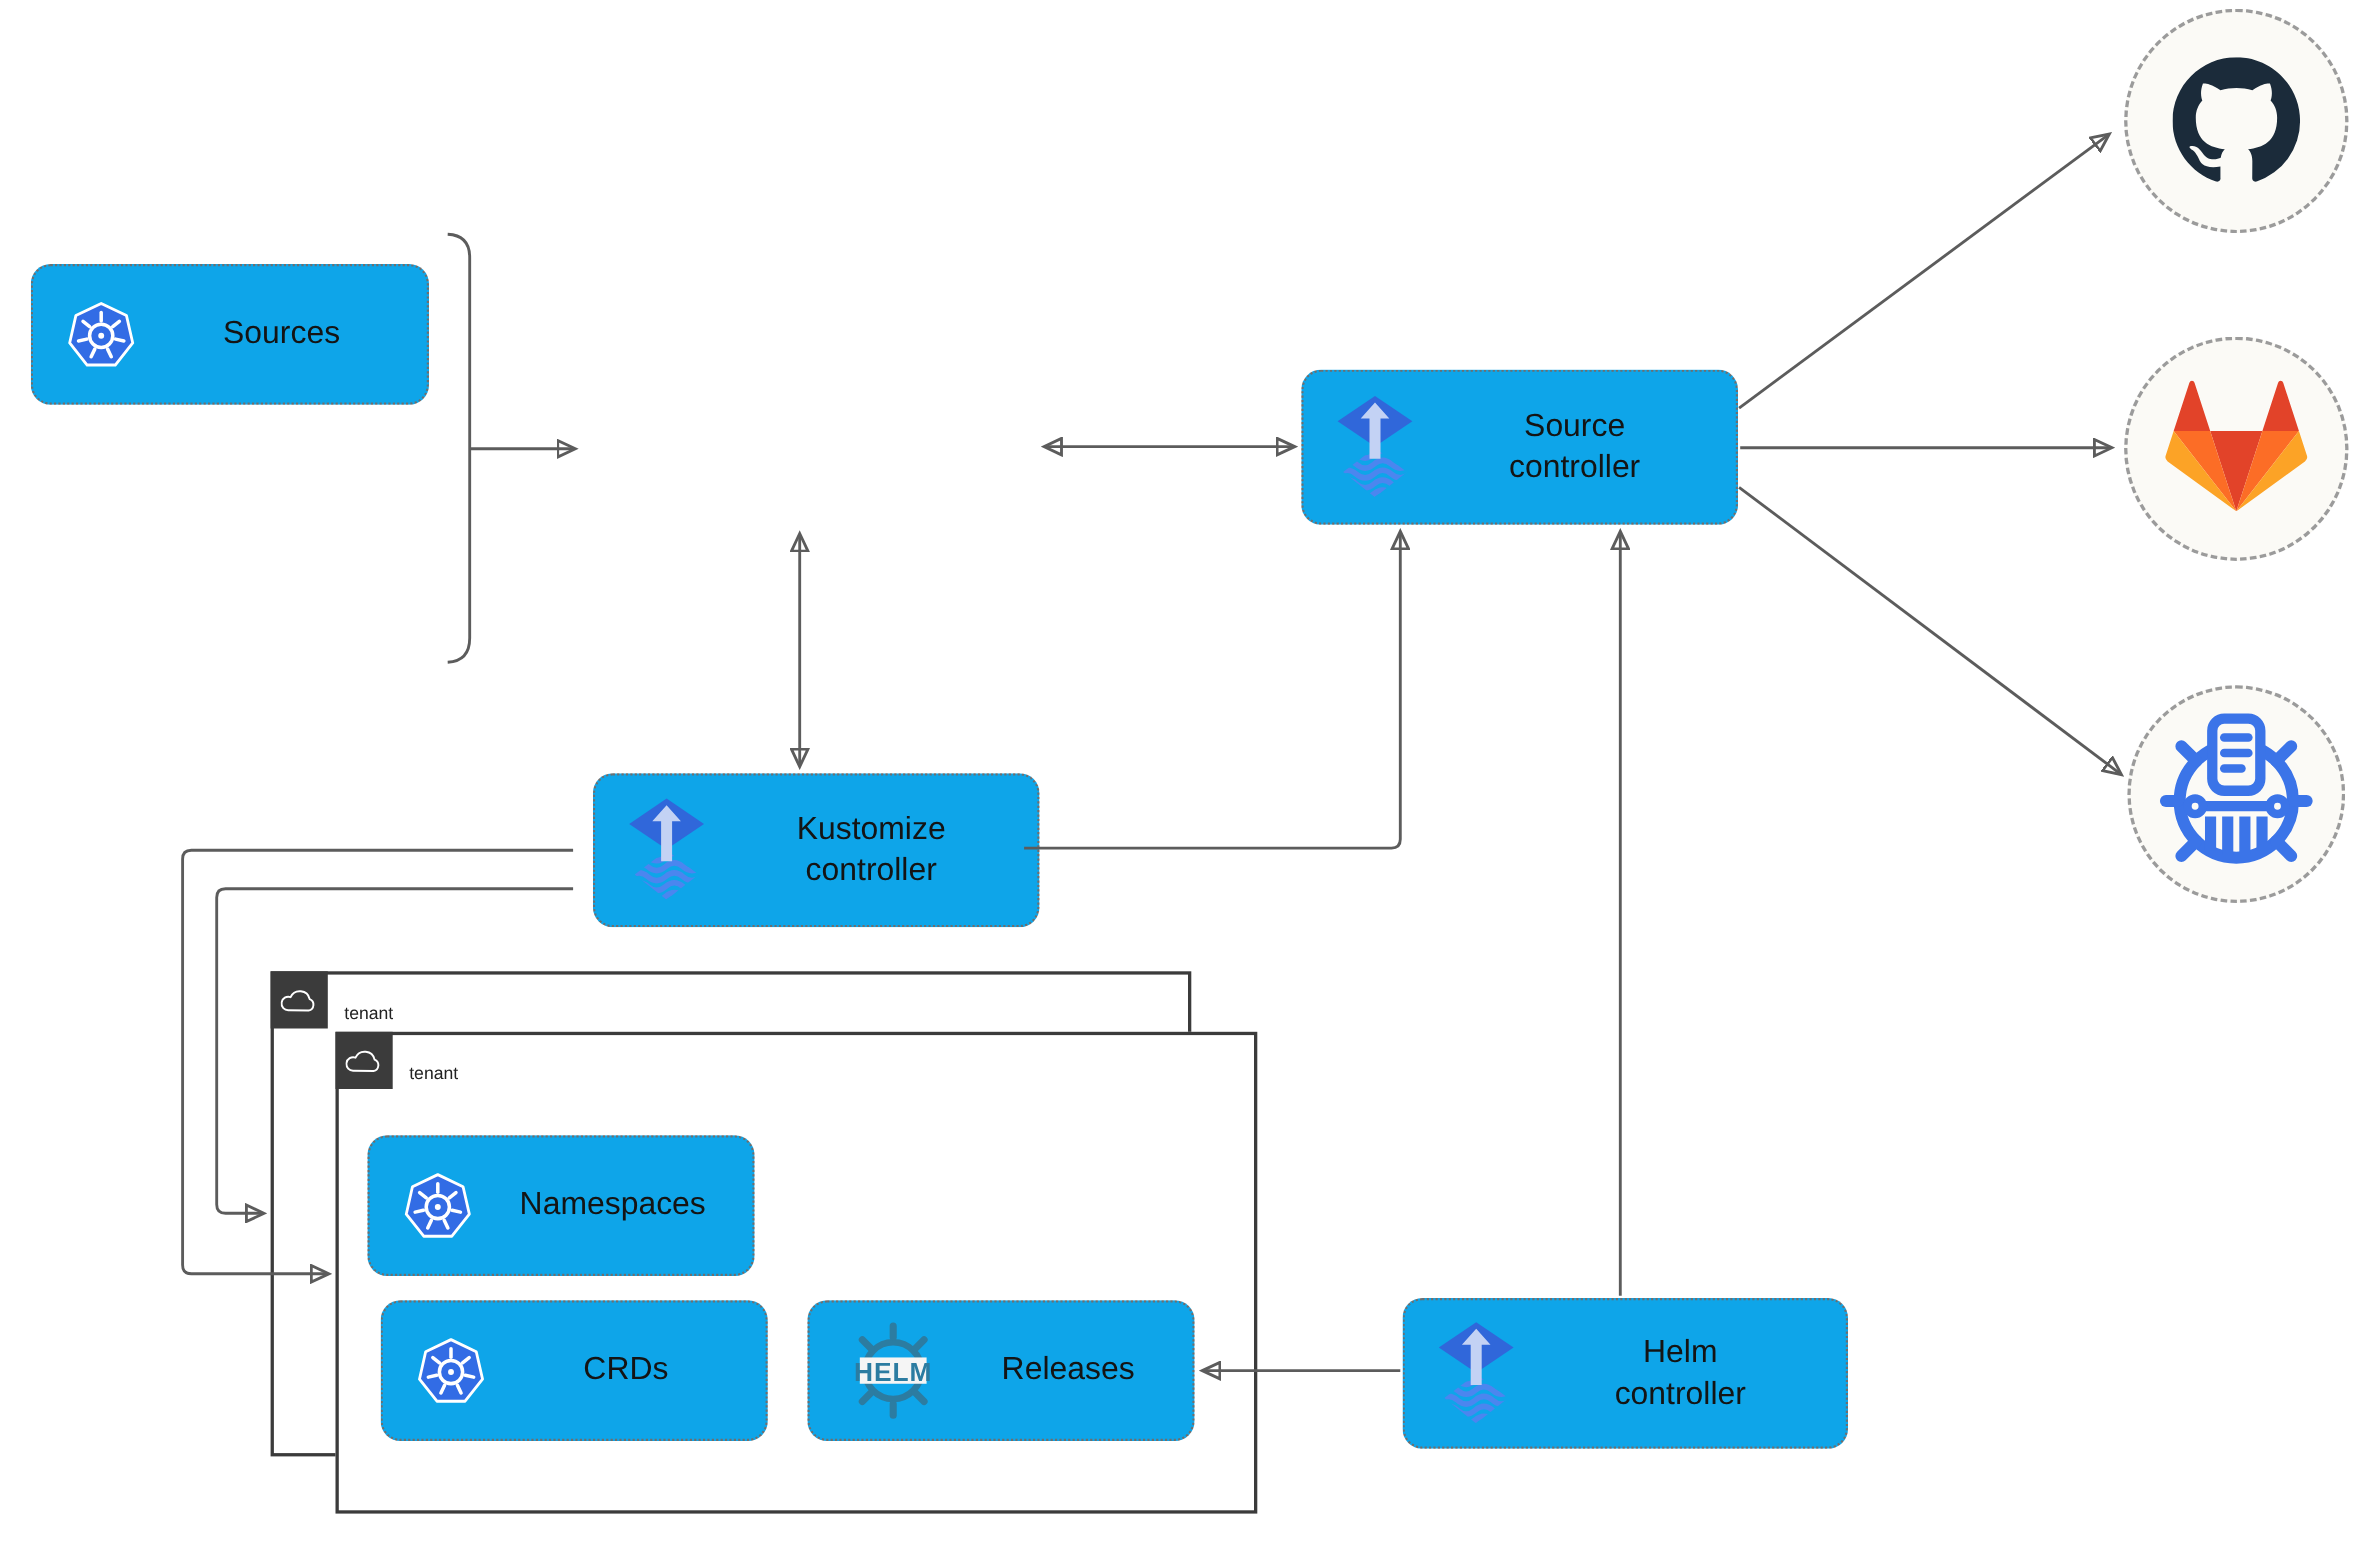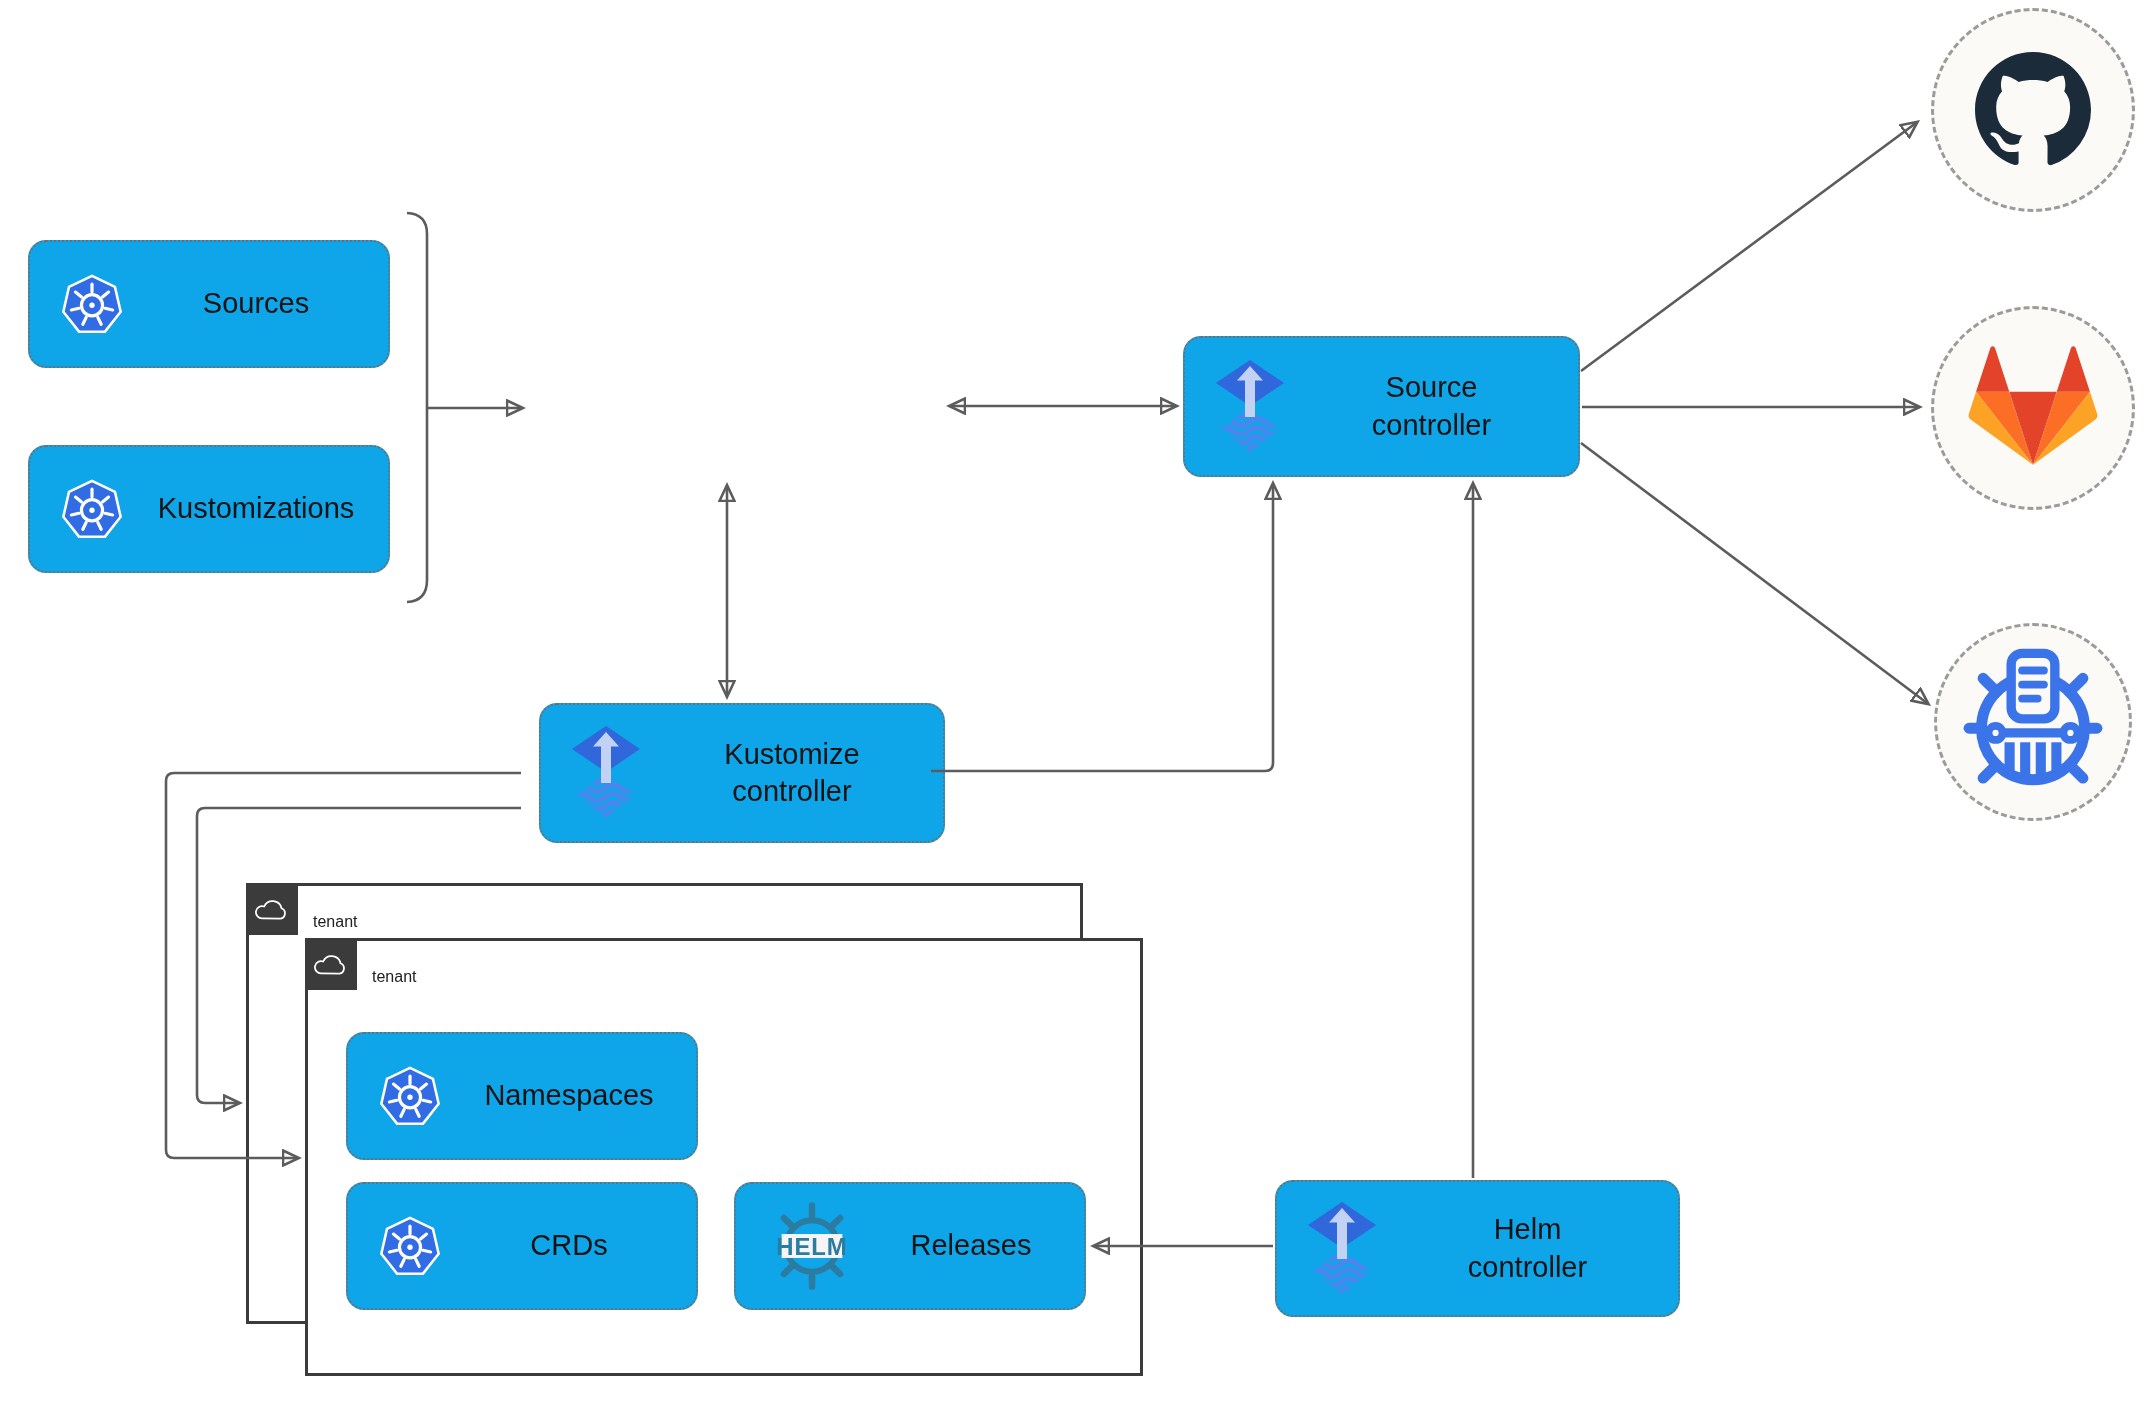--- a/index.html
+++ b/index.html
@@ -146,47 +146,41 @@
     </div>
     <div class="tenant-label">tenant</div>
   </div>
 
   <div class="node" style="left:28px;top:240px;width:362px;height:128px">
     <svg class="icon icon-k8s" viewBox="0 0 100 100">
         <use href="#def-k8s"></use>
       </svg>
     <div class="label">Sources</div>
   </div>
-  <div class="node" style="left:28px;top:445px;width:362px;height:128px">
-    <svg class="icon icon-k8s" viewBox="0 0 100 100">
-        <use href="#def-k8s"></use>
-      </svg>
-    <div class="label">Kustomizations</div>
-  </div>
 
   <div class="node" style="left:1183px;top:336px;width:397px;height:141px">
     <svg class="icon icon-flux" viewBox="0 0 70 96">
         <use href="#def-flux"></use>
       </svg>
     <div class="label wrap">Source controller</div>
   </div>
   <div class="node" style="left:539px;top:703px;width:406px;height:140px">
     <svg class="icon icon-flux" viewBox="0 0 70 96">
         <use href="#def-flux"></use>
       </svg>
     <div class="label wrap">Kustomize controller</div>
   </div>
   <div class="node" style="left:1275px;top:1180px;width:405px;height:137px">
     <svg class="icon icon-flux" viewBox="0 0 70 96">
         <use href="#def-flux"></use>
       </svg>
     <div class="label wrap">Helm controller</div>
   </div>
 
-  <div class="node" style="left:346px;top:1032px;width:352px;height:128px">
+  <div class="node" style="left:334px;top:1032px;width:352px;height:128px">
     <svg class="icon icon-k8s" viewBox="0 0 100 100">
         <use href="#def-k8s"></use>
       </svg>
     <div class="label">Namespaces</div>
   </div>
   <div class="node" style="left:346px;top:1182px;width:352px;height:128px">
     <svg class="icon icon-k8s" viewBox="0 0 100 100">
         <use href="#def-k8s"></use>
       </svg>
     <div class="label">CRDs</div>

